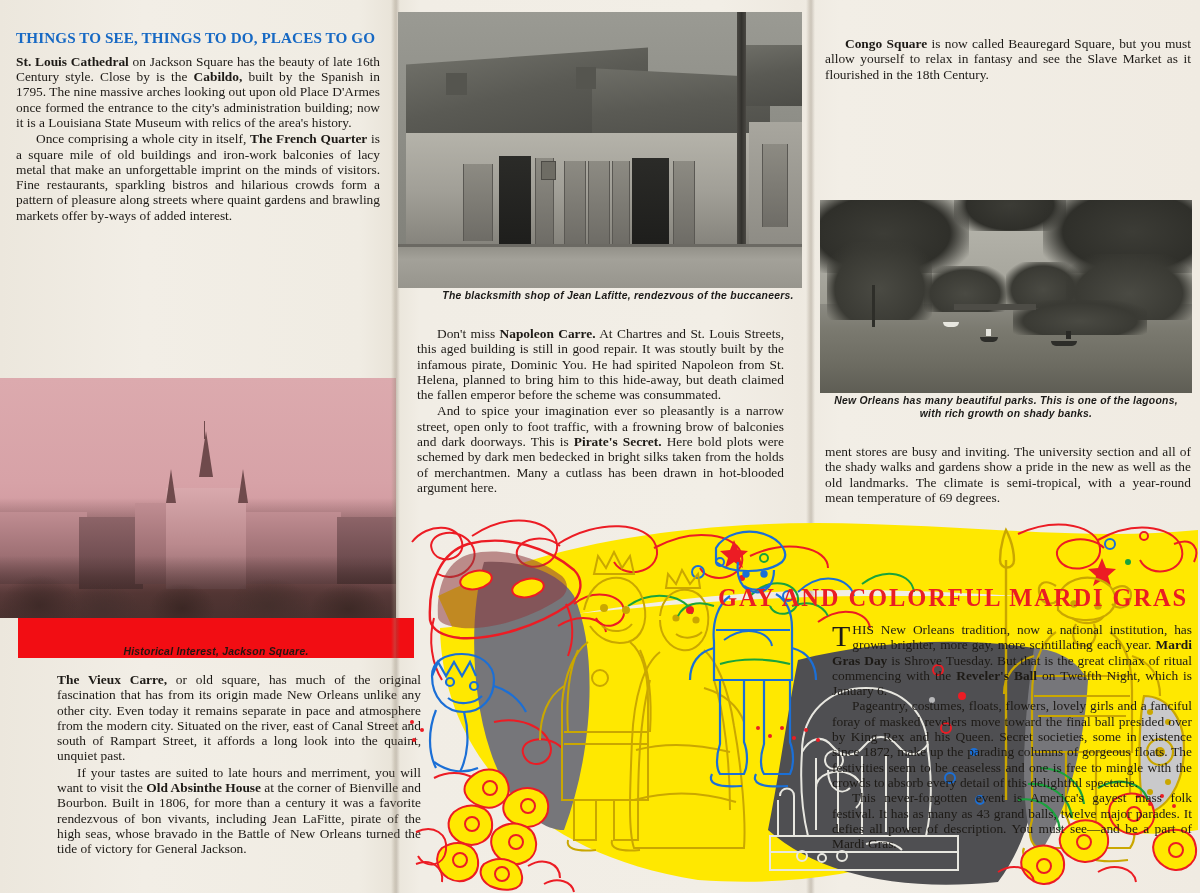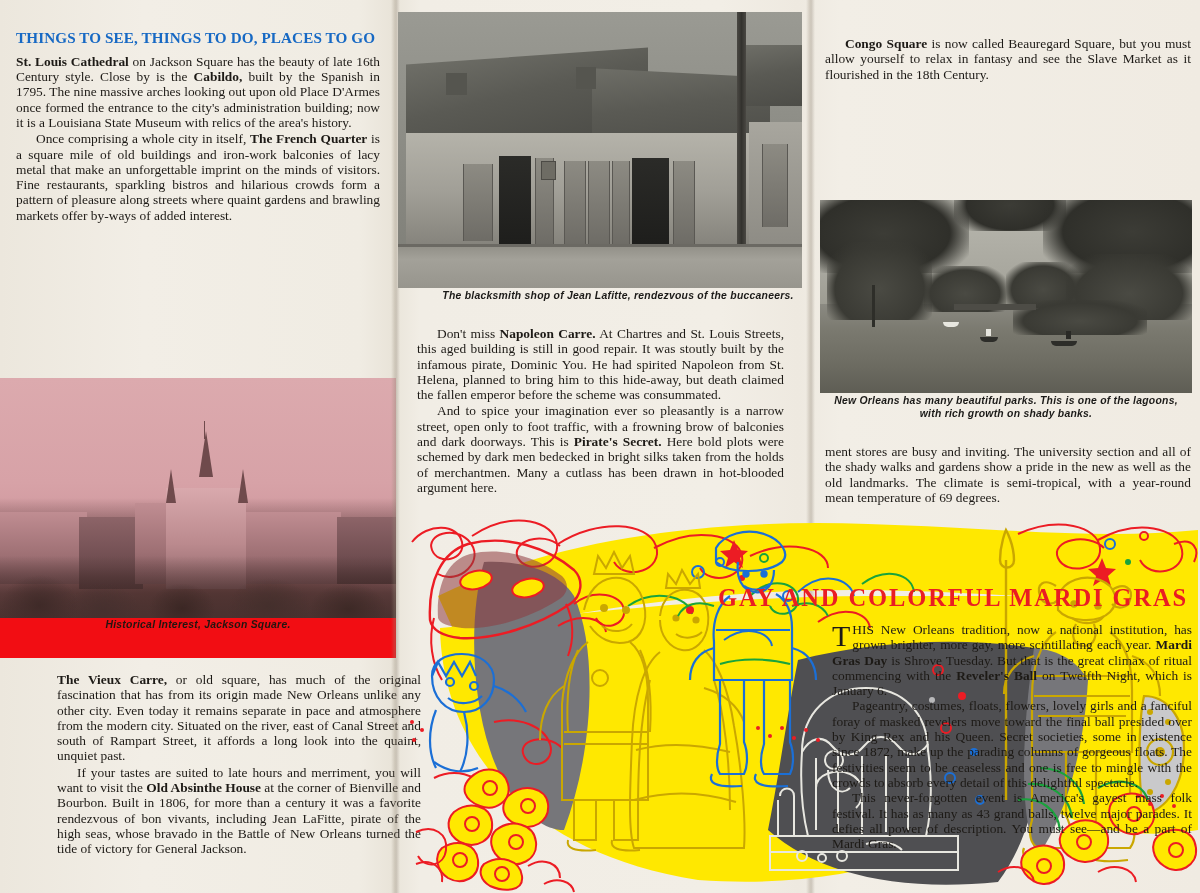--- a/index.html
+++ b/index.html
@@ -61,22 +61,22 @@
   .spire{position:absolute;width:0;height:0;border-left:7px solid transparent;border-right:7px solid transparent;border-bottom:46px solid #6f4a4c;}
   .spire.sm{border-left-width:5px;border-right-width:5px;border-bottom-width:34px;}
   .trees{position:absolute;left:0;bottom:0;width:100%;height:26%;
       background:radial-gradient(ellipse 14% 70% at 10% 80%,#3f2a28 0%,rgba(63,42,40,0) 70%),
                  radial-gradient(ellipse 13% 62% at 26% 88%,#46302e 0%,rgba(70,48,46,0) 70%),
                  radial-gradient(ellipse 12% 58% at 46% 85%,#3b2724 0%,rgba(59,39,36,0) 70%),
                  radial-gradient(ellipse 15% 66% at 68% 82%,#442f2c 0%,rgba(68,47,44,0) 70%),
                  radial-gradient(ellipse 14% 60% at 88% 86%,#3d2926 0%,rgba(61,41,38,0) 70%),
                  linear-gradient(180deg,rgba(80,52,50,0) 0%,rgba(70,46,44,.75) 60%,#4a3230 100%);}
   .redband{
-    position:absolute;left:0;top:618px;width:396px;height:40px;
-    background:#f20d13;display:flex;align-items:flex-start;justify-content:center;
+    position:absolute;left:18px;top:618px;width:396px;height:40px;
+    background:#f20d13;display:flex;align-items:flex-end;justify-content:center;
   }
   .left-lower{position:absolute;left:16px;top:672px;width:364px;margin-left:41px;}
 
   
   .photo-bw{
     position:absolute;left:398px;top:12px;width:404px;height:276px;
     background:#5d5d58;overflow:hidden;
   }
   .bwsky{position:absolute;inset:0;background:linear-gradient(180deg,#9a9a93 0%,#8e8e87 40%,#7d7d76 100%);}
   .roof{position:absolute;background:linear-gradient(170deg,#6e6e67 0%,#5a5a54 45%,#4c4c47 100%);}

